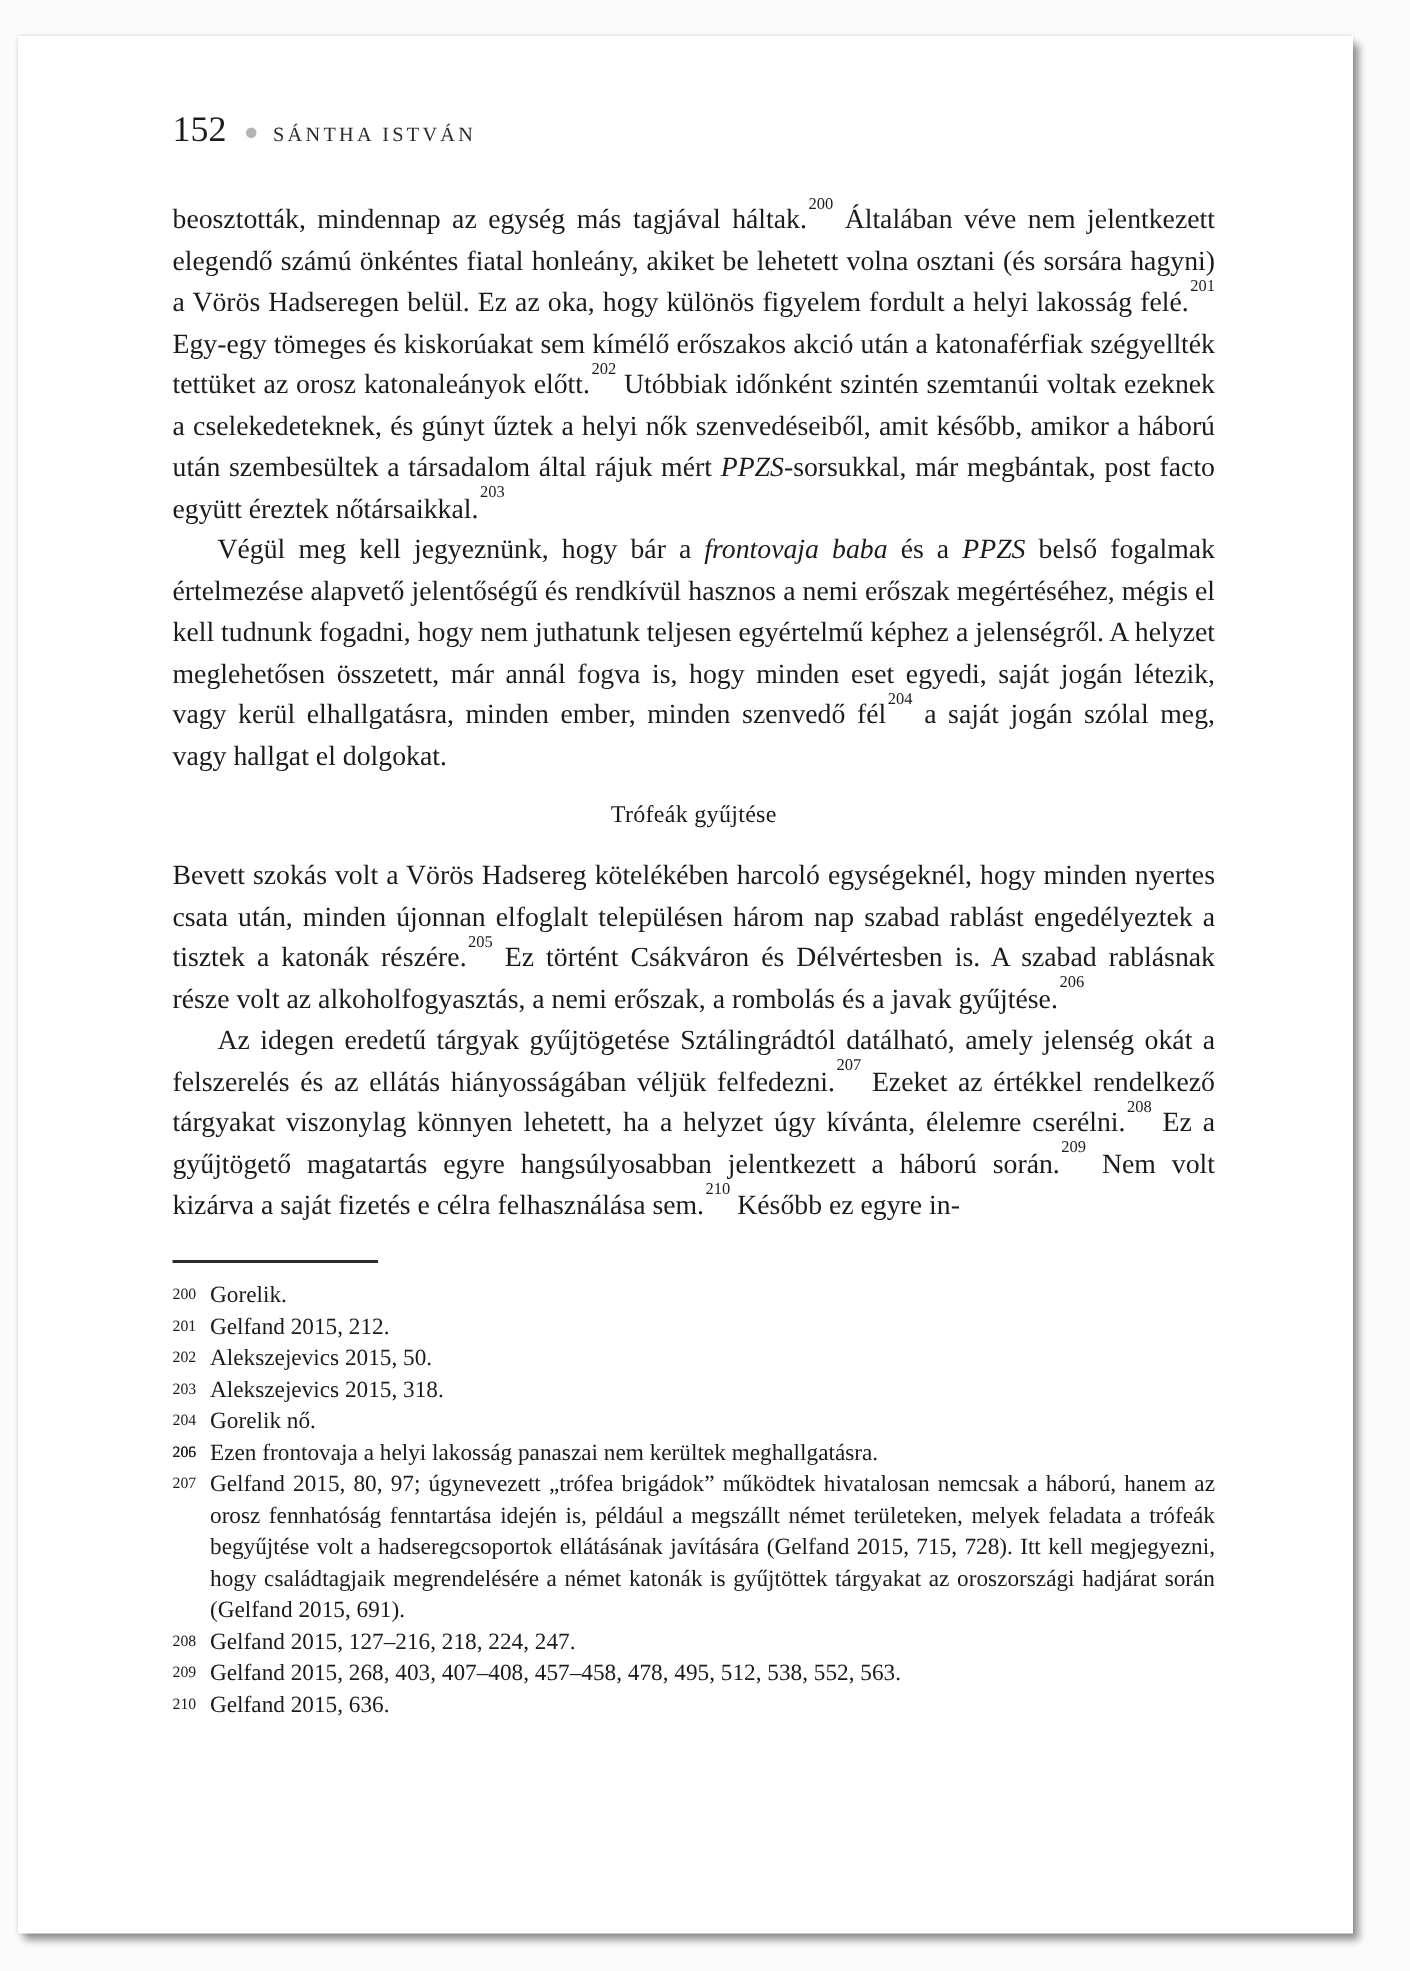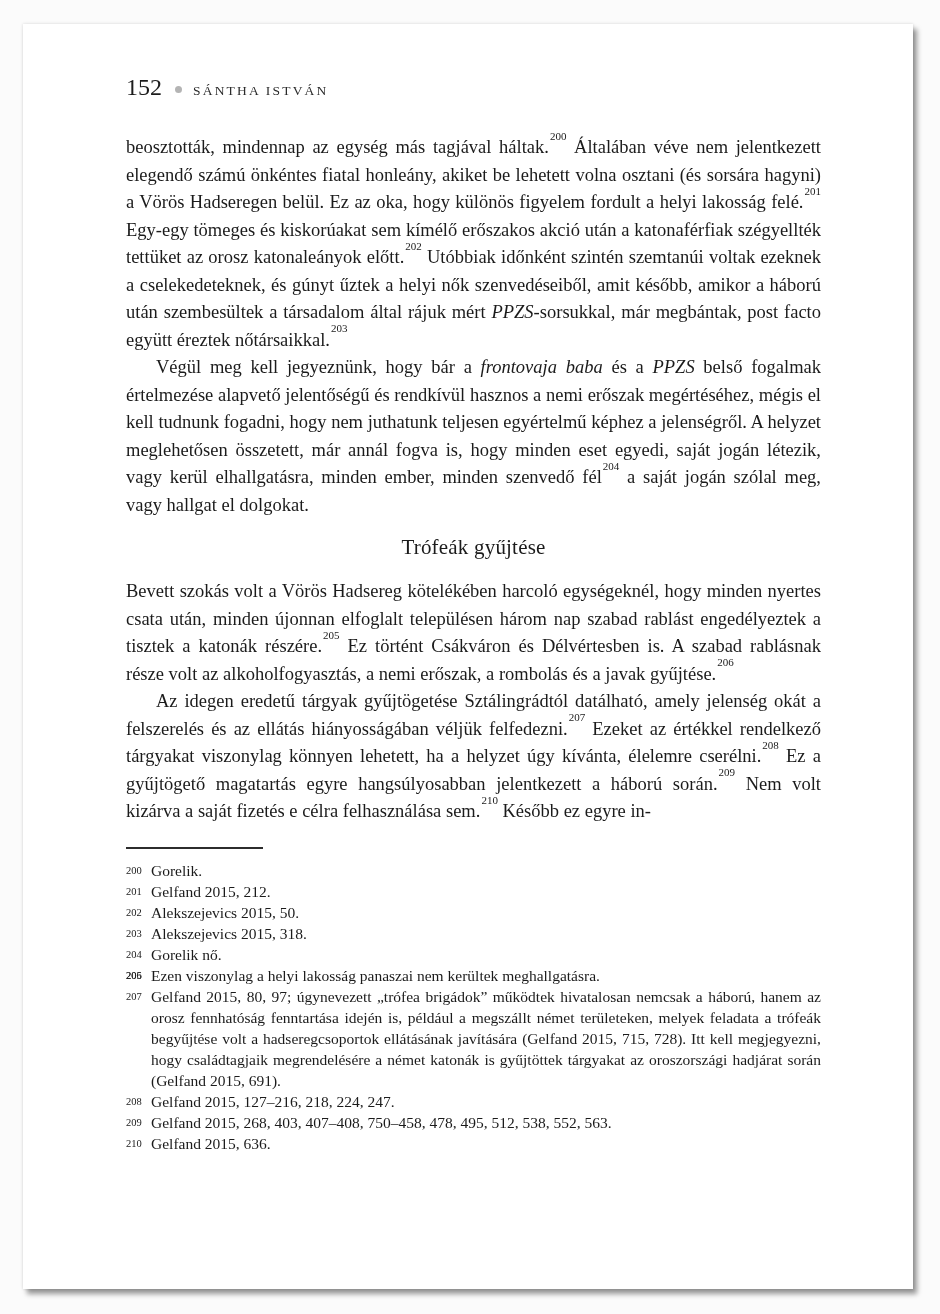--- a/index.html
+++ b/index.html
@@ -9,21 +9,21 @@
     font-family: "Liberation Serif", "DejaVu Serif", serif;
   }
   .canvas {
     position: relative;
     width: 940px;
     height: 1314px;
     overflow: hidden;
   }
   .sheet {
     position: absolute;
-    left: 23px;
+    left: 12px;
     top: 24px;
     width: 890px;
     height: 1265px;
     background: #ffffff;
     box-shadow: 4px 5px 5px rgba(0,0,0,0.40), 0 0 3px rgba(0,0,0,0.15);
     overflow: hidden;
     box-sizing: border-box;
   }
   .content {
     padding: 50px 92px 0 103px;
@@ -59,21 +59,21 @@
   .bodytext p.indent { text-indent: 30px; }
   .run-i { font-style: italic; margin-top: 38px; }
   sup.ref {
     font-size: 11px;
     line-height: 0;
     position: relative;
     top: -6px;
     margin-left: 1px;
   }
   h2.section-heading {
-    font-size: 21px;
+    font-size: 16px;
     font-weight: normal;
     text-align: center;
     margin: 16px 0 18px 0;
     color: #1b1b1b;
     letter-spacing: 0.2px;
   }
   .footnote-sep {
     width: 137px;
     border: none;
     border-top: 2px solid #2c2c2c;
@@ -121,22 +121,22 @@
 
       <hr class="footnote-sep">
 
       <div class="footnotes">
           <div class="footnote"><span class="fn-num">200</span><span>Gorelik.</span></div>
           <div class="footnote"><span class="fn-num">201</span><span>Gelfand 2015, 212.</span></div>
           <div class="footnote"><span class="fn-num">202</span><span>Alekszejevics 2015, 50.</span></div>
           <div class="footnote"><span class="fn-num">203</span><span>Alekszejevics 2015, 318.</span></div>
           <div class="footnote"><span class="fn-num">204</span><span>Gorelik nő.</span></div>
           <div class="footnote"><span class="fn-num">205</span></div>
-          <div class="footnote"><span class="fn-num">206</span><span>Ezen viszonylag a helyi lakosság panaszai nem kerültek meghallgatásra.</span></div>
+          <div class="footnote"><span class="fn-num">206</span><span>Ezen frontovaja a helyi lakosság panaszai nem kerültek meghallgatásra.</span></div>
           <div class="footnote"><span class="fn-num">207</span><span>Gelfand 2015, 80, 97; úgynevezett „trófea brigádok” működtek hivatalosan nemcsak a háború, hanem az orosz fennhatóság fenntartása idején is, például a megszállt német területeken, melyek feladata a trófeák begyűjtése volt a hadseregcsoportok ellátásának javítására (Gelfand 2015, 715, 728). Itt kell megjegyezni, hogy családtagjaik megrendelésére a német katonák is gyűjtöttek tárgyakat az oroszországi hadjárat során (Gelfand 2015, 691).</span></div>
           <div class="footnote"><span class="fn-num">208</span><span>Gelfand 2015, 127–216, 218, 224, 247.</span></div>
-          <div class="footnote"><span class="fn-num">209</span><span>Gelfand 2015, 268, 403, 407–408, 750–458, 478, 495, 512, 538, 552, 563.</span></div>
+          <div class="footnote"><span class="fn-num">209</span><span>Gelfand 2015, 268, 403, 407–408, 457–458, 478, 495, 512, 538, 552, 563.</span></div>
           <div class="footnote"><span class="fn-num">210</span><span>Gelfand 2015, 636.</span></div>
         </div>
 
     </div>
   </div>
 </div>
 
 </body></html>

